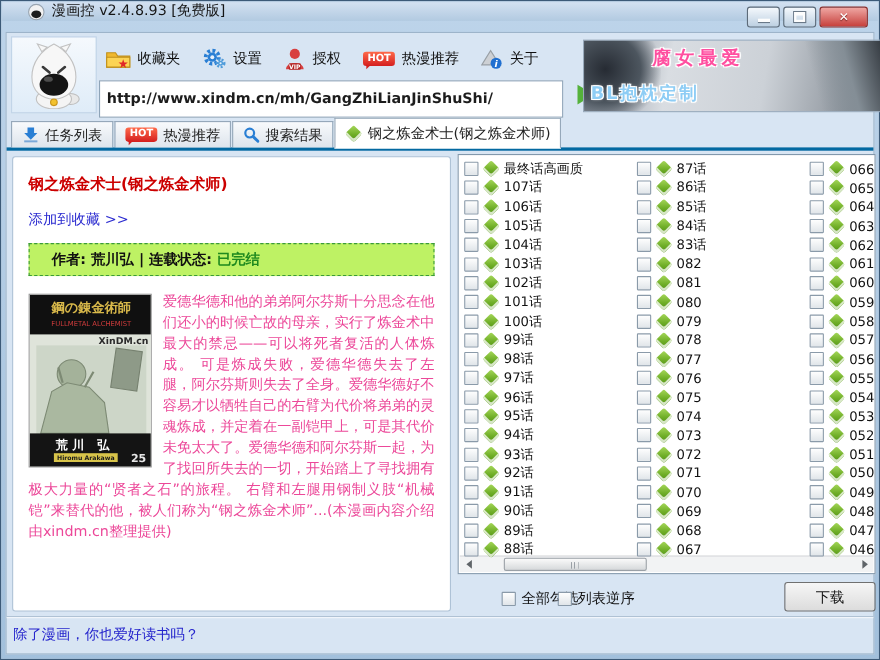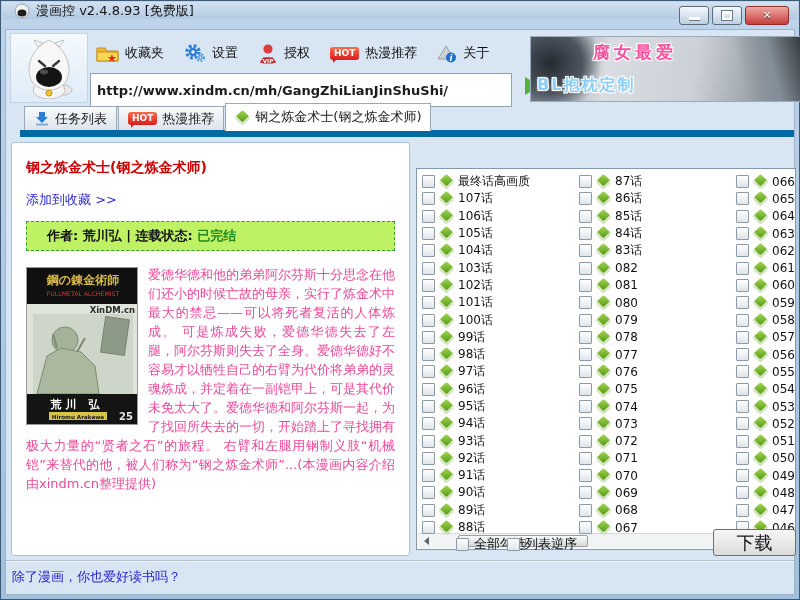--- a/index.html
+++ b/index.html
@@ -1,20 +1,20 @@
 <!DOCTYPE html>
 <html><head>
 <meta charset="utf-8">
 <style>
   * { margin:0; padding:0; box-sizing:border-box; }
   html,body { width:800px; height:600px; font-family:"DejaVu Sans","Liberation Sans",sans-serif; }
   .window { position:relative; width:800px; height:600px; background:linear-gradient(#bdd4ea,#a2c0dc); border:1px solid #3c5a78; }
 
   
-  .titlebar { position:absolute; top:1px; left:1px; right:1px; height:17px; display:flex; align-items:center; padding-left:12px; background:linear-gradient(#d3e1f1,#b2cae1); }
+  .titlebar { position:absolute; top:1px; left:1px; right:1px; height:17px; display:flex; align-items:flex-end; padding-left:23px; background:linear-gradient(#d3e1f1,#b2cae1); }
   .title-text { font-size:13px; color:#151515; margin-left:6px; }
   .win-btns { position:absolute; top:4px; right:9px; display:flex; gap:3px; }
   .wbtn { height:19px; border:1px solid #5d6b79; border-radius:3px; display:flex; align-items:center; justify-content:center; background:linear-gradient(#f4f8fc,#bdd0e2); cursor:pointer; }
   .wbtn.min,.wbtn.max { width:30px; }
   .wbtn.close { width:44px; background:linear-gradient(#efa7a3,#c6403c); border-color:#8c2f2c; color:#fff; font-size:11px; font-weight:bold; text-shadow:0 1px 1px #6d1513; }
   .g-min { width:11px; height:3px; background:#fdfdfd; box-shadow:0 1px 0 #6a7988; margin-top:6px; }
   .g-max { width:10px; height:9px; border:2px solid #fdfdfd; border-top-width:3px; box-shadow:0 0 0 1px #6a7988; }
 
   
   .inner { position:absolute; left:4px; top:28px; right:4px; bottom:4px; background:#d8e5f3; border:1px solid #9db4ca; }
@@ -30,54 +30,54 @@
   .go-btn { position:absolute; left:519px; top:47px; width:0; height:0; border-left:15px solid #55b23b; border-top:9px solid transparent; border-bottom:9px solid transparent; cursor:pointer; }
 
   
   .banner { position:absolute; left:524px; top:6px; width:284px; height:66px; overflow:hidden; background:linear-gradient(100deg,#7d8692 0%,#d9dde2 28%,#ccd1d7 58%,#6d757e 100%); border:1px solid #9ab; cursor:pointer; }
   .banner::before { content:""; position:absolute; left:-8px; top:-6px; width:78px; height:80px; background:radial-gradient(ellipse at 35% 40%, #262b33 0%, #4d565f 45%, transparent 72%); }
   .banner::after { content:""; position:absolute; right:-6px; top:0; width:96px; height:100%; background:linear-gradient(255deg,#21262c 8%,#848e96 48%,transparent 78%); }
   .banner-line1 { position:absolute; left:62px; top:4px; z-index:2; color:#ff4fa0; font-size:17px; font-weight:bold; letter-spacing:4px; text-shadow:-1px -1px 0 #fff,1px -1px 0 #fff,-1px 1px 0 #fff,1px 1px 0 #fff,0 0 3px #fff; }
   .banner-line2 { position:absolute; left:6px; bottom:5px; z-index:2; color:#8ecdf5; font-size:16px; font-weight:bold; letter-spacing:2px; text-shadow:-1px -1px 0 #fff,1px -1px 0 #fff,-1px 1px 0 #fff,1px 1px 0 #fff,0 0 3px #fff; }
 
   
-  .tabbar { position:absolute; left:14px; top:79px; right:0; height:28px; border-bottom:7px solid #0369a1; display:flex; align-items:flex-end; padding-left:4px;text-align:center; }
+  .tabbar { position:absolute; left:0; top:79px; right:0; height:28px; border-bottom:3px solid #0369a1; display:flex; align-items:flex-end; padding-left:4px;text-align:center; }
   .tab { display:flex; align-items:center; gap:5px; font-size:13px; color:#222; padding:0 9px; height:24px; background:linear-gradient(#f8fafc,#dde4ec); border:1px solid #96a8ba; border-bottom:none; margin-right:1px; cursor:pointer; white-space:nowrap; }
   .tab.active { height:28px; background:#fff; position:relative; z-index:2; margin-bottom:-1px; border-bottom:1px solid #fff; }
 
   
   .panel { position:absolute; left:5px; top:112px; width:399px; height:414px; background:#fff; border:1px solid #aec2d6; border-radius:3px; padding:12px 14px; overflow:hidden; }
   .manga-title { color:#cc0000; font-size:14px; font-weight:bold; margin:4px 0 12px; }
   .fav-link { display:inline-block; color:#2b2bd0; font-size:13px; margin-bottom:12px; cursor:pointer; }
   .info-box { background:#bef264; border:1px dashed #3a9a3a; padding:5px 20px; font-size:13px; font-weight:bold; color:#111; margin-bottom:14px; }
   .info-box .status { color:#1f8a1f; }
   .desc { font-size:13px; line-height:19px; color:#ec4899; text-align:justify; }
   .cover { float:left; margin:2px 10px 4px 0; border:1px solid #999; }
 
   
-  .listbox { position:absolute; left:410px; top:110px; width:380px; height:382px; background:#fff; border:1px solid #8298ac; overflow:hidden;margin-top:28px; }
+  .listbox { position:absolute; left:410px; top:110px; width:380px; height:382px; background:#fff; border:1px solid #8298ac; overflow:hidden; }
   .chap-col { position:absolute; top:4px; display:flex; flex-direction:column; }
   .chap-col.c0 { left:5px; } .chap-col.c1 { left:162px; } .chap-col.c2 { left:319px; }
   .chap-item { height:17.3px; display:flex; align-items:center; gap:4px; cursor:pointer; white-space:nowrap; }
   .cb { width:13px; height:13px; flex:0 0 13px; border:1px solid #8a9aa9; background:linear-gradient(#fefefe,#e0e5e9); border-radius:1px; cursor:pointer; }
   .book { width:11px; height:11px; flex:0 0 11px; margin:0 2px; background:linear-gradient(135deg,#a8d95c 0%,#6fae27 55%,#4e8c16 100%); transform:rotate(45deg); border-radius:2px; box-shadow:inset -2px -2px 0 rgba(255,255,255,.75); }
   .chap-label { font-size:12px; color:#111; }
 
   .hscroll { position:absolute; left:1px; right:1px; bottom:1px; height:15px; background:#f2f3f4; border-top:1px solid #d7dadc; display:flex; }
   .sb-btn { width:16px; display:flex; align-items:center; justify-content:center; cursor:pointer; }
   .arr-l { width:0;height:0;border-right:5px solid #5f6468;border-top:4px solid transparent;border-bottom:4px solid transparent; }
   .arr-r { width:0;height:0;border-left:5px solid #5f6468;border-top:4px solid transparent;border-bottom:4px solid transparent; }
   .sb-track { flex:1; position:relative; }
   .sb-thumb { position:absolute; left:24px; top:1px; width:130px; height:12px; background:linear-gradient(#fafafa,#d6d9db); border:1px solid #9aa0a6; border-radius:2px; cursor:grab; }
   .sb-thumb::after { content:""; position:absolute; left:50%; top:3px; width:7px; height:6px; margin-left:-4px; background:repeating-linear-gradient(90deg,#9aa0a6 0 1px,transparent 1px 3px); }
 
   
   .foot-check { position:absolute; top:505px; display:flex; align-items:center; gap:5px; font-size:13px; color:#111; cursor:pointer; }
   .fc1 { left:438px;padding-left:12px; } .fc2 { left:501px; }
-  .dl-btn { position:absolute; left:707px; top:499px; width:83px; height:27px; border:1px solid #707070; border-radius:3px; background:linear-gradient(#f6f6f6,#dcdcdc); font-family:inherit; font-size:18px; color:#111; cursor:pointer; }
+  .dl-btn { position:absolute; left:707px; top:499px; width:83px; height:27px; border:1px solid #707070; border-radius:3px; background:linear-gradient(#f6f6f6,#dcdcdc); font-family:inherit; font-size:13px; color:#111; cursor:pointer; }
 
   
   .status-sep { position:absolute; left:0; right:0; top:530px; height:2px; border-top:1px solid #b0c2d4; border-bottom:1px solid #f4f8fc; }
   .status-link { position:absolute; left:6px; top:538px; font-size:13px; color:#2424cc; cursor:pointer; }
 </style>
 </head>
 <body>
 
 <div class="window">
 
@@ -172,20 +172,27 @@
       <div class="tab">
         <svg width="16" height="15">
           <polygon points="5,1 11,1 11,6 14,6 8,12 2,6 5,6" fill="#2a7fd4"></polygon>
           <rect x="2" y="12.6" width="12" height="1.8" fill="#7aa8d8"></rect>
         </svg>
         <span>任务列表</span>
       </div>
       <div class="tab">
         <span class="hot-badge">HOT</span>
         <span>热漫推荐</span>
+      </div>
+      <div class="tab">
+        <svg width="15" height="15">
+          <circle cx="6" cy="6" r="4" fill="none" stroke="#2a7fd4" stroke-width="2"></circle>
+          <line x1="9.2" y1="9.2" x2="13.5" y2="13.5" stroke="#2a7fd4" stroke-width="2.6" stroke-linecap="round"></line>
+        </svg>
+        <span>搜索结果</span>
       </div>
       <div class="tab active">
         <span class="book"></span>
         <span>钢之炼金术士(钢之炼金术师)</span>
       </div>
     </div>
 
     <div class="panel">
       <div class="manga-title">钢之炼金术士(钢之炼金术师)</div>
       <span class="fav-link">添加到收藏 &gt;&gt;</span>

